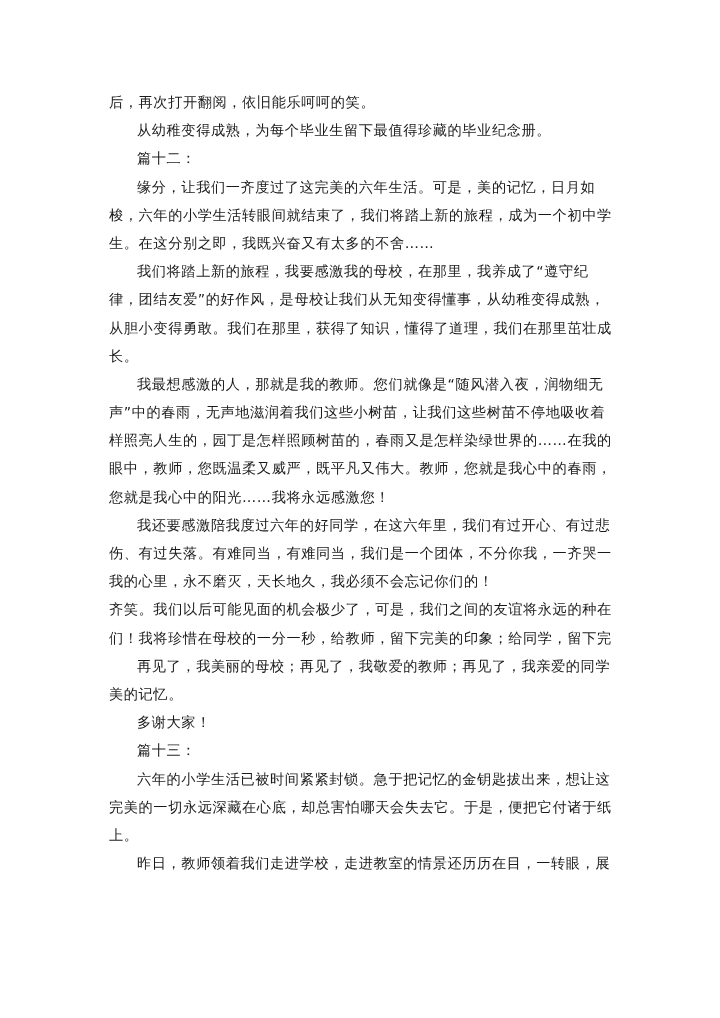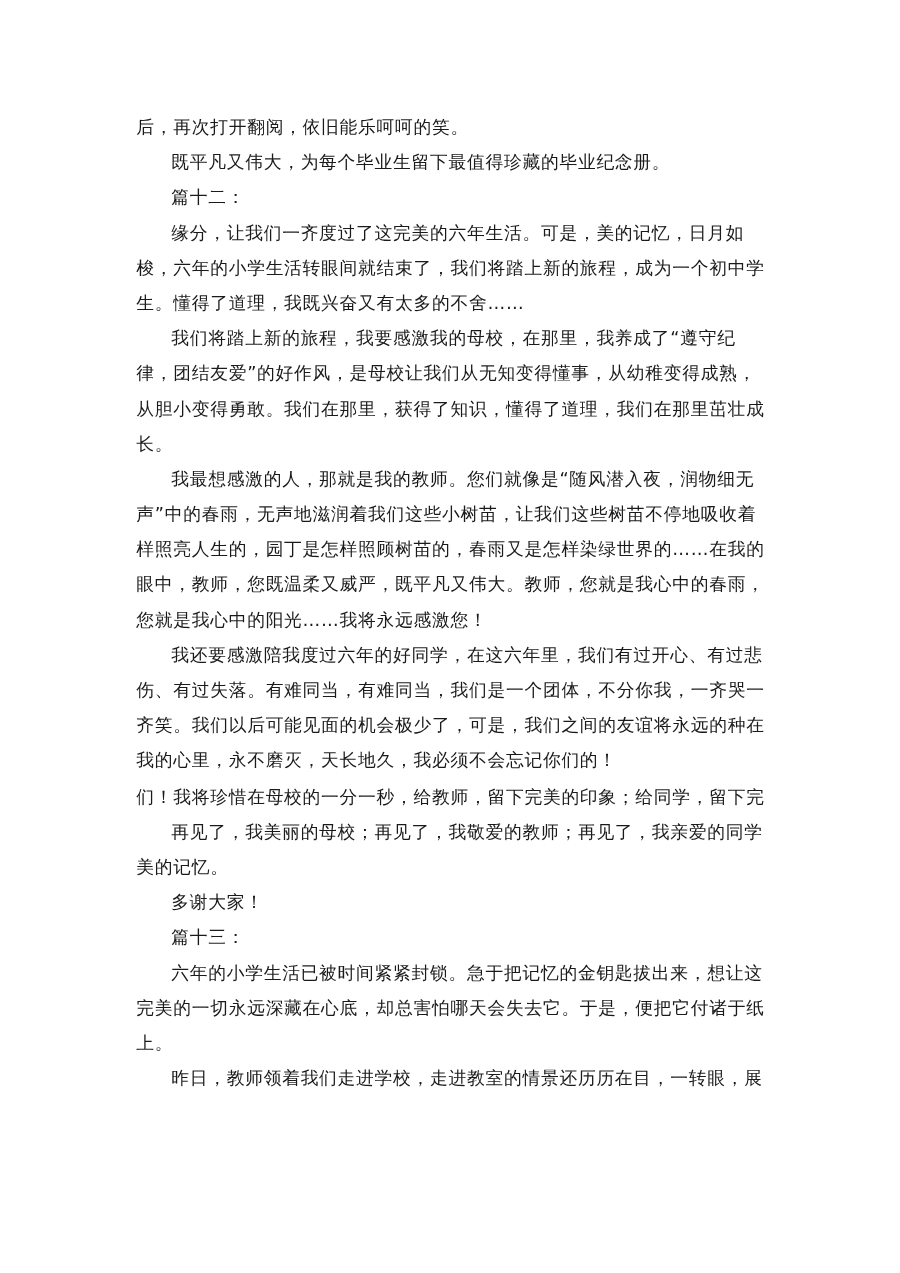--- a/index.html
+++ b/index.html
@@ -17,38 +17,38 @@
       letter-spacing: 0.6px;
     }
     .indent { padding-left: 28px; }
   </style>
 </head>
 <body>
 
 <div class="page">
   <div class="text-block">
     <span class="line">后，再次打开翻阅，依旧能乐呵呵的笑。</span>
-    <span class="line indent">既平凡又伟大，为每个毕业生留下最值得珍藏的毕业纪念册。</span>
+    <span class="line indent">从幼稚变得成熟，为每个毕业生留下最值得珍藏的毕业纪念册。</span>
     <span class="line indent">篇十二：</span>
     <span class="line indent">缘分，让我们一齐度过了这完美的六年生活。可是，美的记忆，日月如</span>
     <span class="line">梭，六年的小学生活转眼间就结束了，我们将踏上新的旅程，成为一个初中学</span>
-    <span class="line">生。懂得了道理，我既兴奋又有太多的不舍……</span>
+    <span class="line">生。在这分别之即，我既兴奋又有太多的不舍……</span>
     <span class="line indent">我们将踏上新的旅程，我要感激我的母校，在那里，我养成了“遵守纪</span>
     <span class="line">律，团结友爱”的好作风，是母校让我们从无知变得懂事，从幼稚变得成熟，</span>
     <span class="line">从胆小变得勇敢。我们在那里，获得了知识，懂得了道理，我们在那里茁壮成</span>
     <span class="line">长。</span>
     <span class="line indent">我最想感激的人，那就是我的教师。您们就像是“随风潜入夜，润物细无</span>
     <span class="line">声”中的春雨，无声地滋润着我们这些小树苗，让我们这些树苗不停地吸收着</span>
     <span class="line">样照亮人生的，园丁是怎样照顾树苗的，春雨又是怎样染绿世界的……在我的</span>
     <span class="line">眼中，教师，您既温柔又威严，既平凡又伟大。教师，您就是我心中的春雨，</span>
     <span class="line">您就是我心中的阳光……我将永远感激您！</span>
     <span class="line indent">我还要感激陪我度过六年的好同学，在这六年里，我们有过开心、有过悲</span>
     <span class="line">伤、有过失落。有难同当，有难同当，我们是一个团体，不分你我，一齐哭一</span>
+    <span class="line">我的心里，永不磨灭，天长地久，我必须不会忘记你们的！</span>
     <span class="line">齐笑。我们以后可能见面的机会极少了，可是，我们之间的友谊将永远的种在</span>
-    <span class="line">我的心里，永不磨灭，天长地久，我必须不会忘记你们的！</span>
     <span class="line">们！我将珍惜在母校的一分一秒，给教师，留下完美的印象；给同学，留下完</span>
     <span class="line indent">再见了，我美丽的母校；再见了，我敬爱的教师；再见了，我亲爱的同学</span>
     <span class="line">美的记忆。</span>
     <span class="line indent">多谢大家！</span>
     <span class="line indent">篇十三：</span>
     <span class="line indent">六年的小学生活已被时间紧紧封锁。急于把记忆的金钥匙拔出来，想让这</span>
     <span class="line">完美的一切永远深藏在心底，却总害怕哪天会失去它。于是，便把它付诸于纸</span>
     <span class="line">上。</span>
     <span class="line indent">昨日，教师领着我们走进学校，走进教室的情景还历历在目，一转眼，展</span>
   </div>

